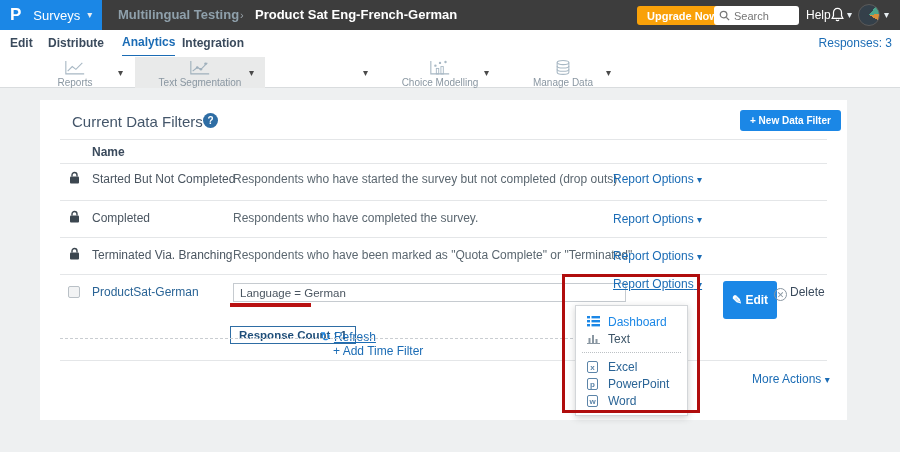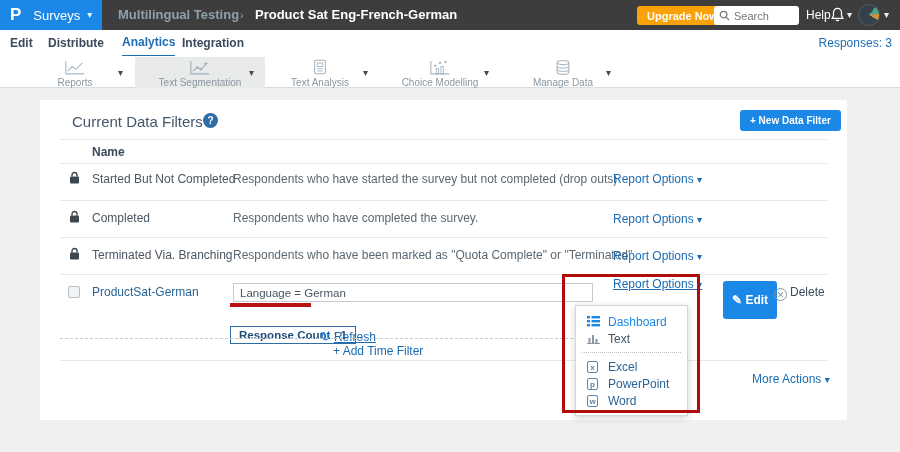--- a/index.html
+++ b/index.html
@@ -58,21 +58,21 @@
 
   .lock { position:absolute; left:29px; }
   .row-name { position:absolute; left:52px; font-size:12px; color:#4a5560; }
   .row-desc { position:absolute; left:193px; font-size:12px; color:#5b6770; }
   .report-options { position:absolute; left:573px; font-size:12px; color:#1b6cb5; cursor:pointer; white-space:nowrap; }
   .report-options .caret { color:#1b6cb5; }
   .report-options.hovered { text-decoration:underline; }
 
   .checkbox { position:absolute; left:28px; top:186px; width:12px; height:12px; border:1px solid #b9c0c6; background:#f2f3f4; border-radius:2px; cursor:pointer; }
   .row4-name { position:absolute; left:52px; top:185px; color:#2a6496; font-size:12px; }
-  .filter-input { position:absolute; left:193px; width:360px; height:19px; border:1px solid #c6cbd0; font-size:11.5px; color:#4a5560; padding:0 6px; font-family:inherit; background:#fff; }
+  .filter-input { position:absolute; left:193px; width:393px; height:19px; border:1px solid #c6cbd0; font-size:11.5px; color:#4a5560; padding:0 6px; font-family:inherit; background:#fff; }
   .count-badge { position:absolute; left:190px; top:226px; border:1px solid #2e6da4; color:#1f4e79; font-weight:bold; font-size:11.5px; padding:2px 8px; background:#fff; }
   .refresh { position:absolute; left:280px; top:229px; color:#1b6cb5; font-size:12px; cursor:pointer; }
   .refresh-ic { color:#1b87e6; font-size:13px; margin-right:3px; }
   .dashed { position:absolute; left:20px; top:238px; width:558px; border-top:1px dashed #c9cdd1; }
   .add-time { position:absolute; left:293px; top:244px; color:#1b6cb5; font-size:12px; cursor:pointer; }
   .edit-btn { position:absolute; left:683px; top:181px; height:38px; background:#1b87e6; border:none; border-radius:3px; color:#fff; font-size:12px; font-weight:bold; padding:0 9px; cursor:pointer; font-family:inherit; }
   .delete-link { position:absolute; left:734px; top:185px; color:#3a4a5c; font-size:12px; cursor:pointer; }
   .delete-ic { display:inline-block; width:13px; height:13px; border:1px solid #8a97a2; border-radius:50%; color:#8a97a2; font-size:9px; line-height:12px; text-align:center; vertical-align:-2px; margin-right:3px; }
   .more-actions { position:absolute; left:712px; top:272px; color:#1b6cb5; font-size:12px; cursor:pointer; }
   .more-actions .caret { color:#1b6cb5; }
@@ -152,31 +152,20 @@
           <path d="M4 13l5-4 4 2 7-7" fill="none" stroke="#9fb0bc" stroke-width="1.2"></path>
           <circle cx="9" cy="9" r="1.4" fill="#9fb0bc"></circle>
           <circle cx="13" cy="11" r="1.4" fill="#9fb0bc"></circle>
           <circle cx="18" cy="5" r="1.4" fill="#9fb0bc"></circle>
         </svg>
     </span>
     <span class="tool-label">Text Segmentation</span>
   </div>
   <span class="tool-caret" style="left:249px;">▾</span>
 
-  <div class="tool-item" style="left:270px; width:100px;">
-    <span class="tool-icon">
-      <svg width="18" height="17" viewBox="0 0 20 18">
-          <rect x="4" y="1" width="12" height="15" rx="1.5" fill="none" stroke="#a8b8c4" stroke-width="1.2"></rect>
-          <rect x="7" y="4" width="6" height="4" fill="none" stroke="#a8b8c4" stroke-width="1"></rect>
-          <line x1="7" y1="10.5" x2="13" y2="10.5" stroke="#a8b8c4" stroke-width="1"></line>
-          <line x1="7" y1="13" x2="13" y2="13" stroke="#a8b8c4" stroke-width="1"></line>
-        </svg>
-    </span>
-    <span class="tool-label">Text Analysis</span>
-  </div>
   <span class="tool-caret" style="left:363px;">▾</span>
 
   <div class="tool-item" style="left:390px; width:100px;">
     <span class="tool-icon">
       <svg width="22" height="17" viewBox="0 0 24 18">
           <path d="M2 2v14h20" fill="none" stroke="#a8b8c4" stroke-width="1.2"></path>
           <rect x="8" y="10" width="2.6" height="6" fill="none" stroke="#a8b8c4" stroke-width="1"></rect>
           <rect x="13" y="8" width="2.6" height="8" fill="none" stroke="#a8b8c4" stroke-width="1"></rect>
           <circle cx="7" cy="7" r="1.3" fill="#a8b8c4"></circle>
           <circle cx="12" cy="4" r="1.3" fill="#a8b8c4"></circle>

